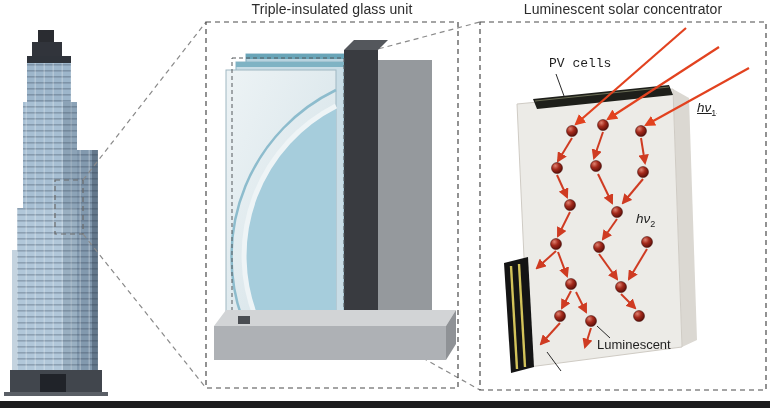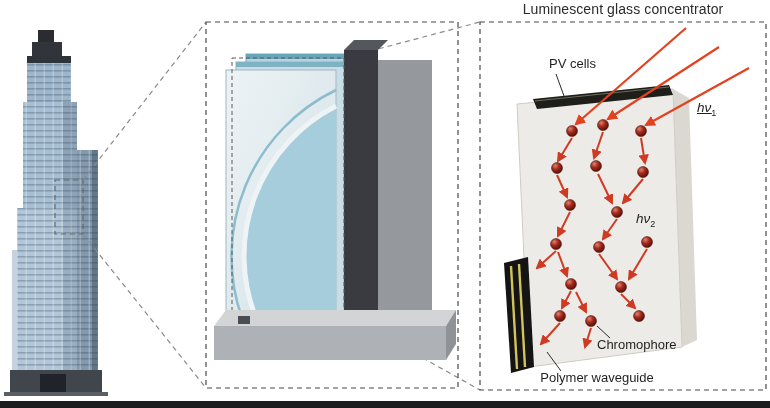--- a/index.html
+++ b/index.html
@@ -158,26 +158,26 @@
       <g stroke="#2a2a2a" stroke-width="1">
         <line x1="556" y1="74" x2="564" y2="96"></line>
         <line x1="610" y1="338" x2="597" y2="326"></line>
         <line x1="561" y1="371" x2="547" y2="352"></line>
       </g>
     </g>
 
     <rect x="0" y="401" width="770" height="7" fill="#1c1c1e"></rect>
   </svg>
 
+  <div class="panel-title" style="left:206px;top:1px;width:252px;">Triple-insulated glass unit</div>
 
-  <div class="panel-title" style="left:480px;top:1px;width:286px;">Luminescent glass concentrator</div>
+  <div class="panel-title" style="left:480px;top:1px;width:286px;">Luminescent solar concentrator</div>
 
-  <div class="label" style="left:549px;top:57px;">PV cells</div>
+  <div class="label" style="left:549px;top:57px;font-family:Liberation Mono, monospace;">PV cells</div>
 
   <div class="label hv" style="left:697px;top:101px;text-decoration:underline;"><i>hν</i><sub>1</sub></div>
 
   <div class="label hv" style="left:636px;top:212px;"><i>hν</i><sub>2</sub></div>
 
-  <div class="label" style="left:597px;top:338px;">Chromophore</div>
+  <div class="label" style="left:597px;top:338px;">Luminescent</div>
 
-  <div class="label center" style="left:512px;top:371px;width:170px;">Polymer waveguide</div>
 
 </div>
 
 </body></html>

